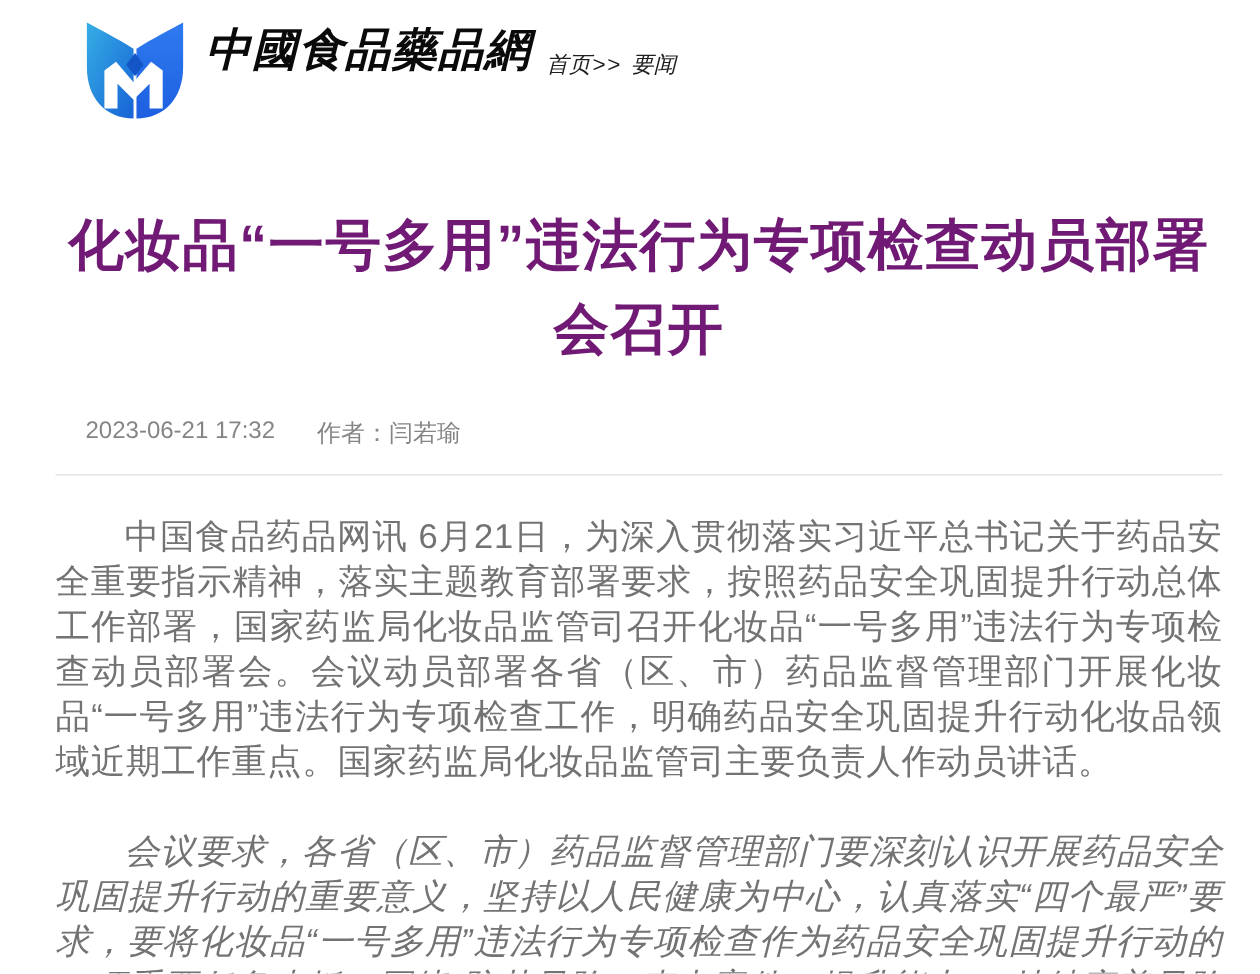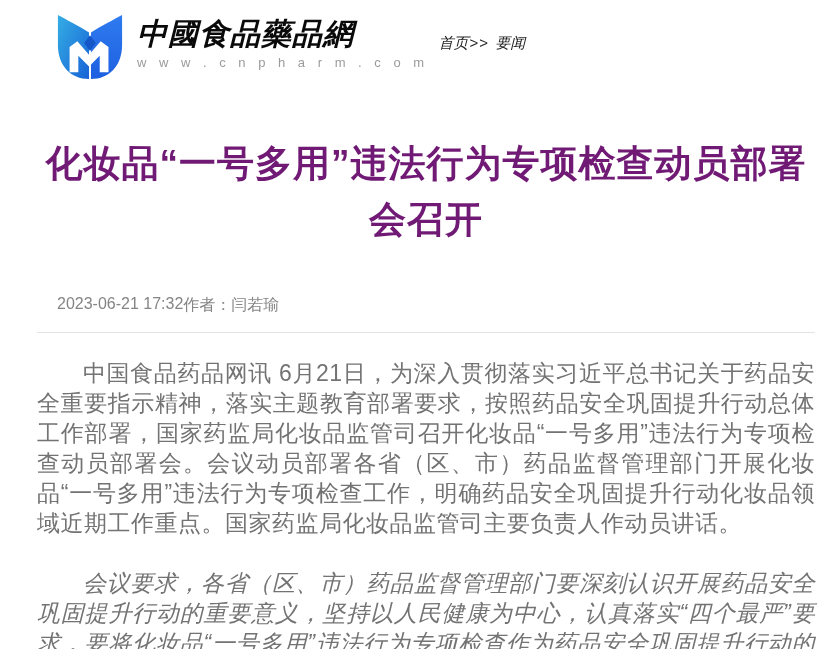--- a/index.html
+++ b/index.html
@@ -36,22 +36,22 @@
   .breadcrumb .sep { margin: 0 2px 0 1px; letter-spacing: 1px; }
 
   
   .article { width: 778px; margin: 0 auto 0 37px; }
   .article-title {
     margin-top: 40px;
     font-size: 37px; font-weight: bold; color: #701a75;
     text-align: center; line-height: 1.5; letter-spacing: 1px;
   }
   .article-meta {
-    margin-top: 48px; padding-left: 20px;
-    display: flex; 
+    margin-top: 32px; padding-left: 20px;
+    display: flex; gap: 28px;
     font-size: 16px; color: #858585;
   }
   .article-meta span { white-space: nowrap; }
   .divider { margin-top: 16px; border-bottom: 1px solid #e4e4e4; height: 0; }
   .article-body p {
     margin-top: 25px;
     font-size: 23px; line-height: 30px; color: #737373;
     text-align: justify; text-indent: 2em; letter-spacing: 0.5px;
   }
   .article-body p + p { margin-top: 30px; font-style: italic; }
@@ -76,21 +76,20 @@
             </linearGradient>
           </defs>
           <path fill="url(#lg)" d="M3,3 C12,8 24,14 35,21 L35,69 C16,69 3,55 3,34 Z"></path>
           <path fill="url(#rg)" d="M69,3 C60,8 48,14 37,21 L37,69 C56,69 69,55 69,34 Z"></path>
           <path fill="#ffffff" d="M15,62 L15,36 L23,30 L35,44 L47,30 L55,36 L55,62 L46,62 L46,45 L35,56 L24,45 L24,62 Z"></path>
           <polygon fill="#1456c8" points="36,24 42,32 36,40 30,32"></polygon>
         </svg>
       </span>
       <div class="logo-text">
         <div class="site-name">中國食品藥品網</div>
-        <div class="site-url">w w w . c n p h a r m . c o m</div>
       </div>
     </div>
     <div class="breadcrumb">
       <a>首页</a><span class="sep">&gt;&gt;</span>
       <a>要闻</a>
     </div>
   </div>
 
   <div class="article">
     <h1 class="article-title">化妆品“一号多用”违法行为专项检查动员部署会召开</h1>

